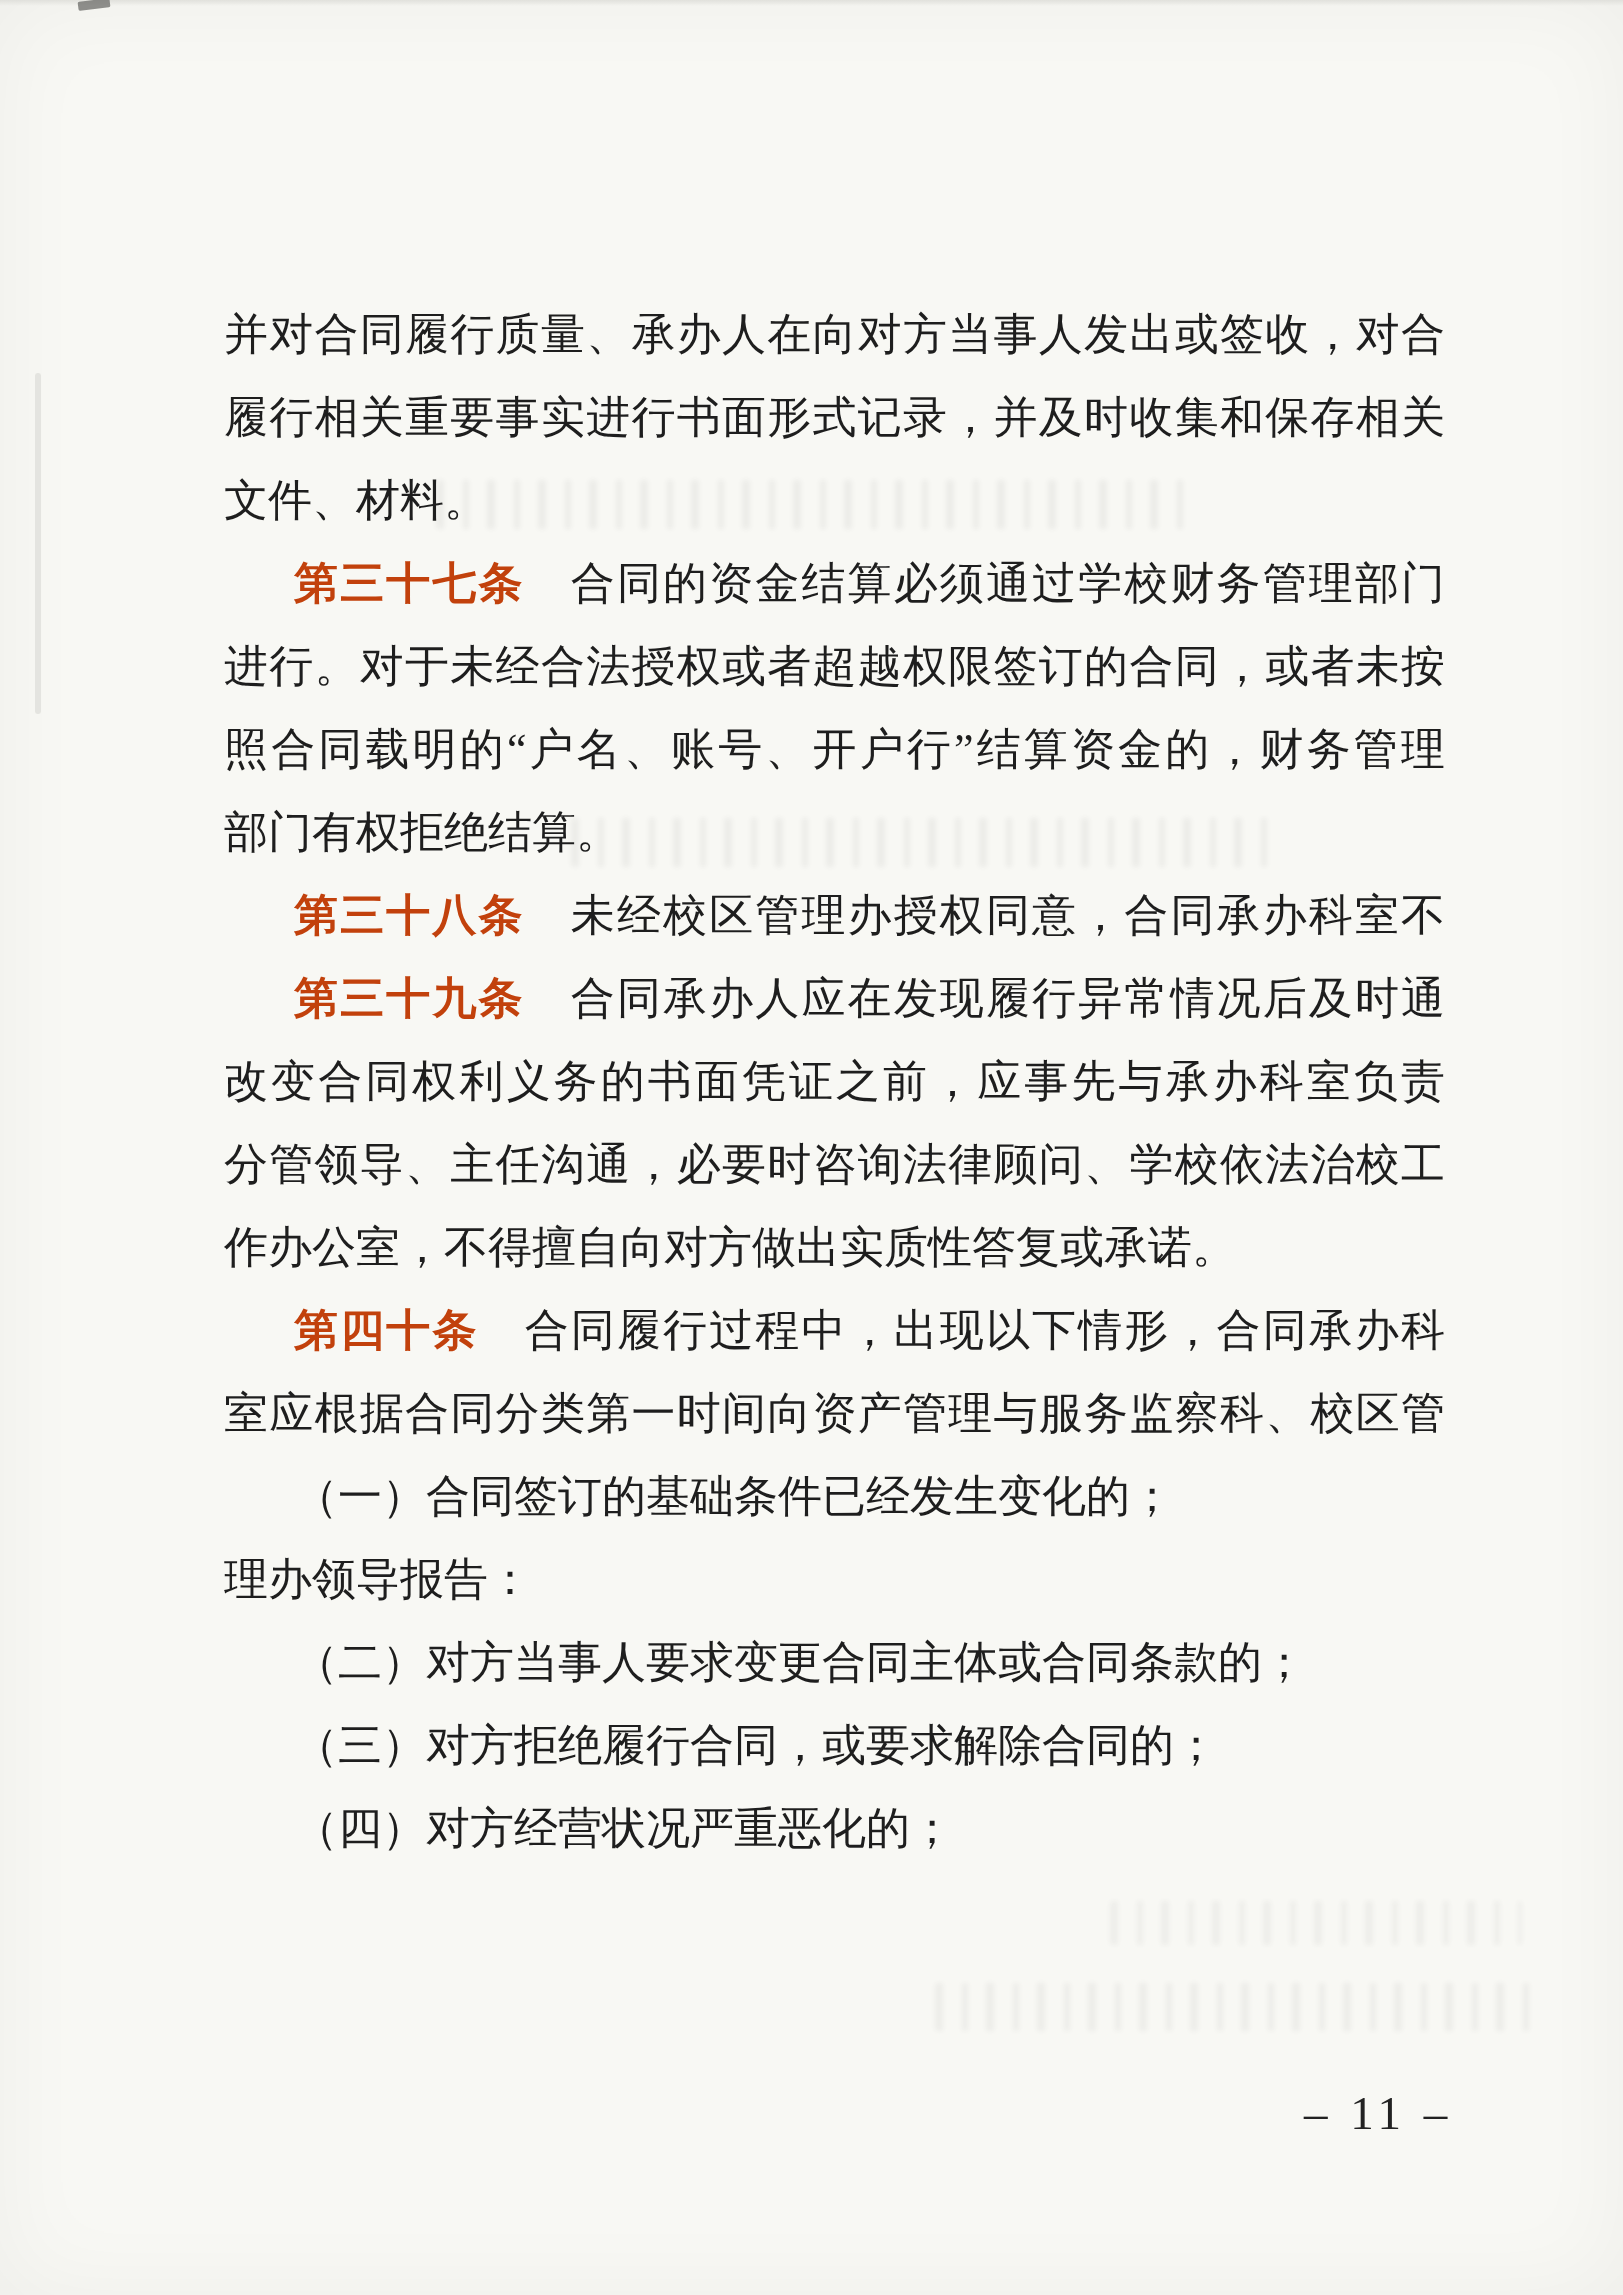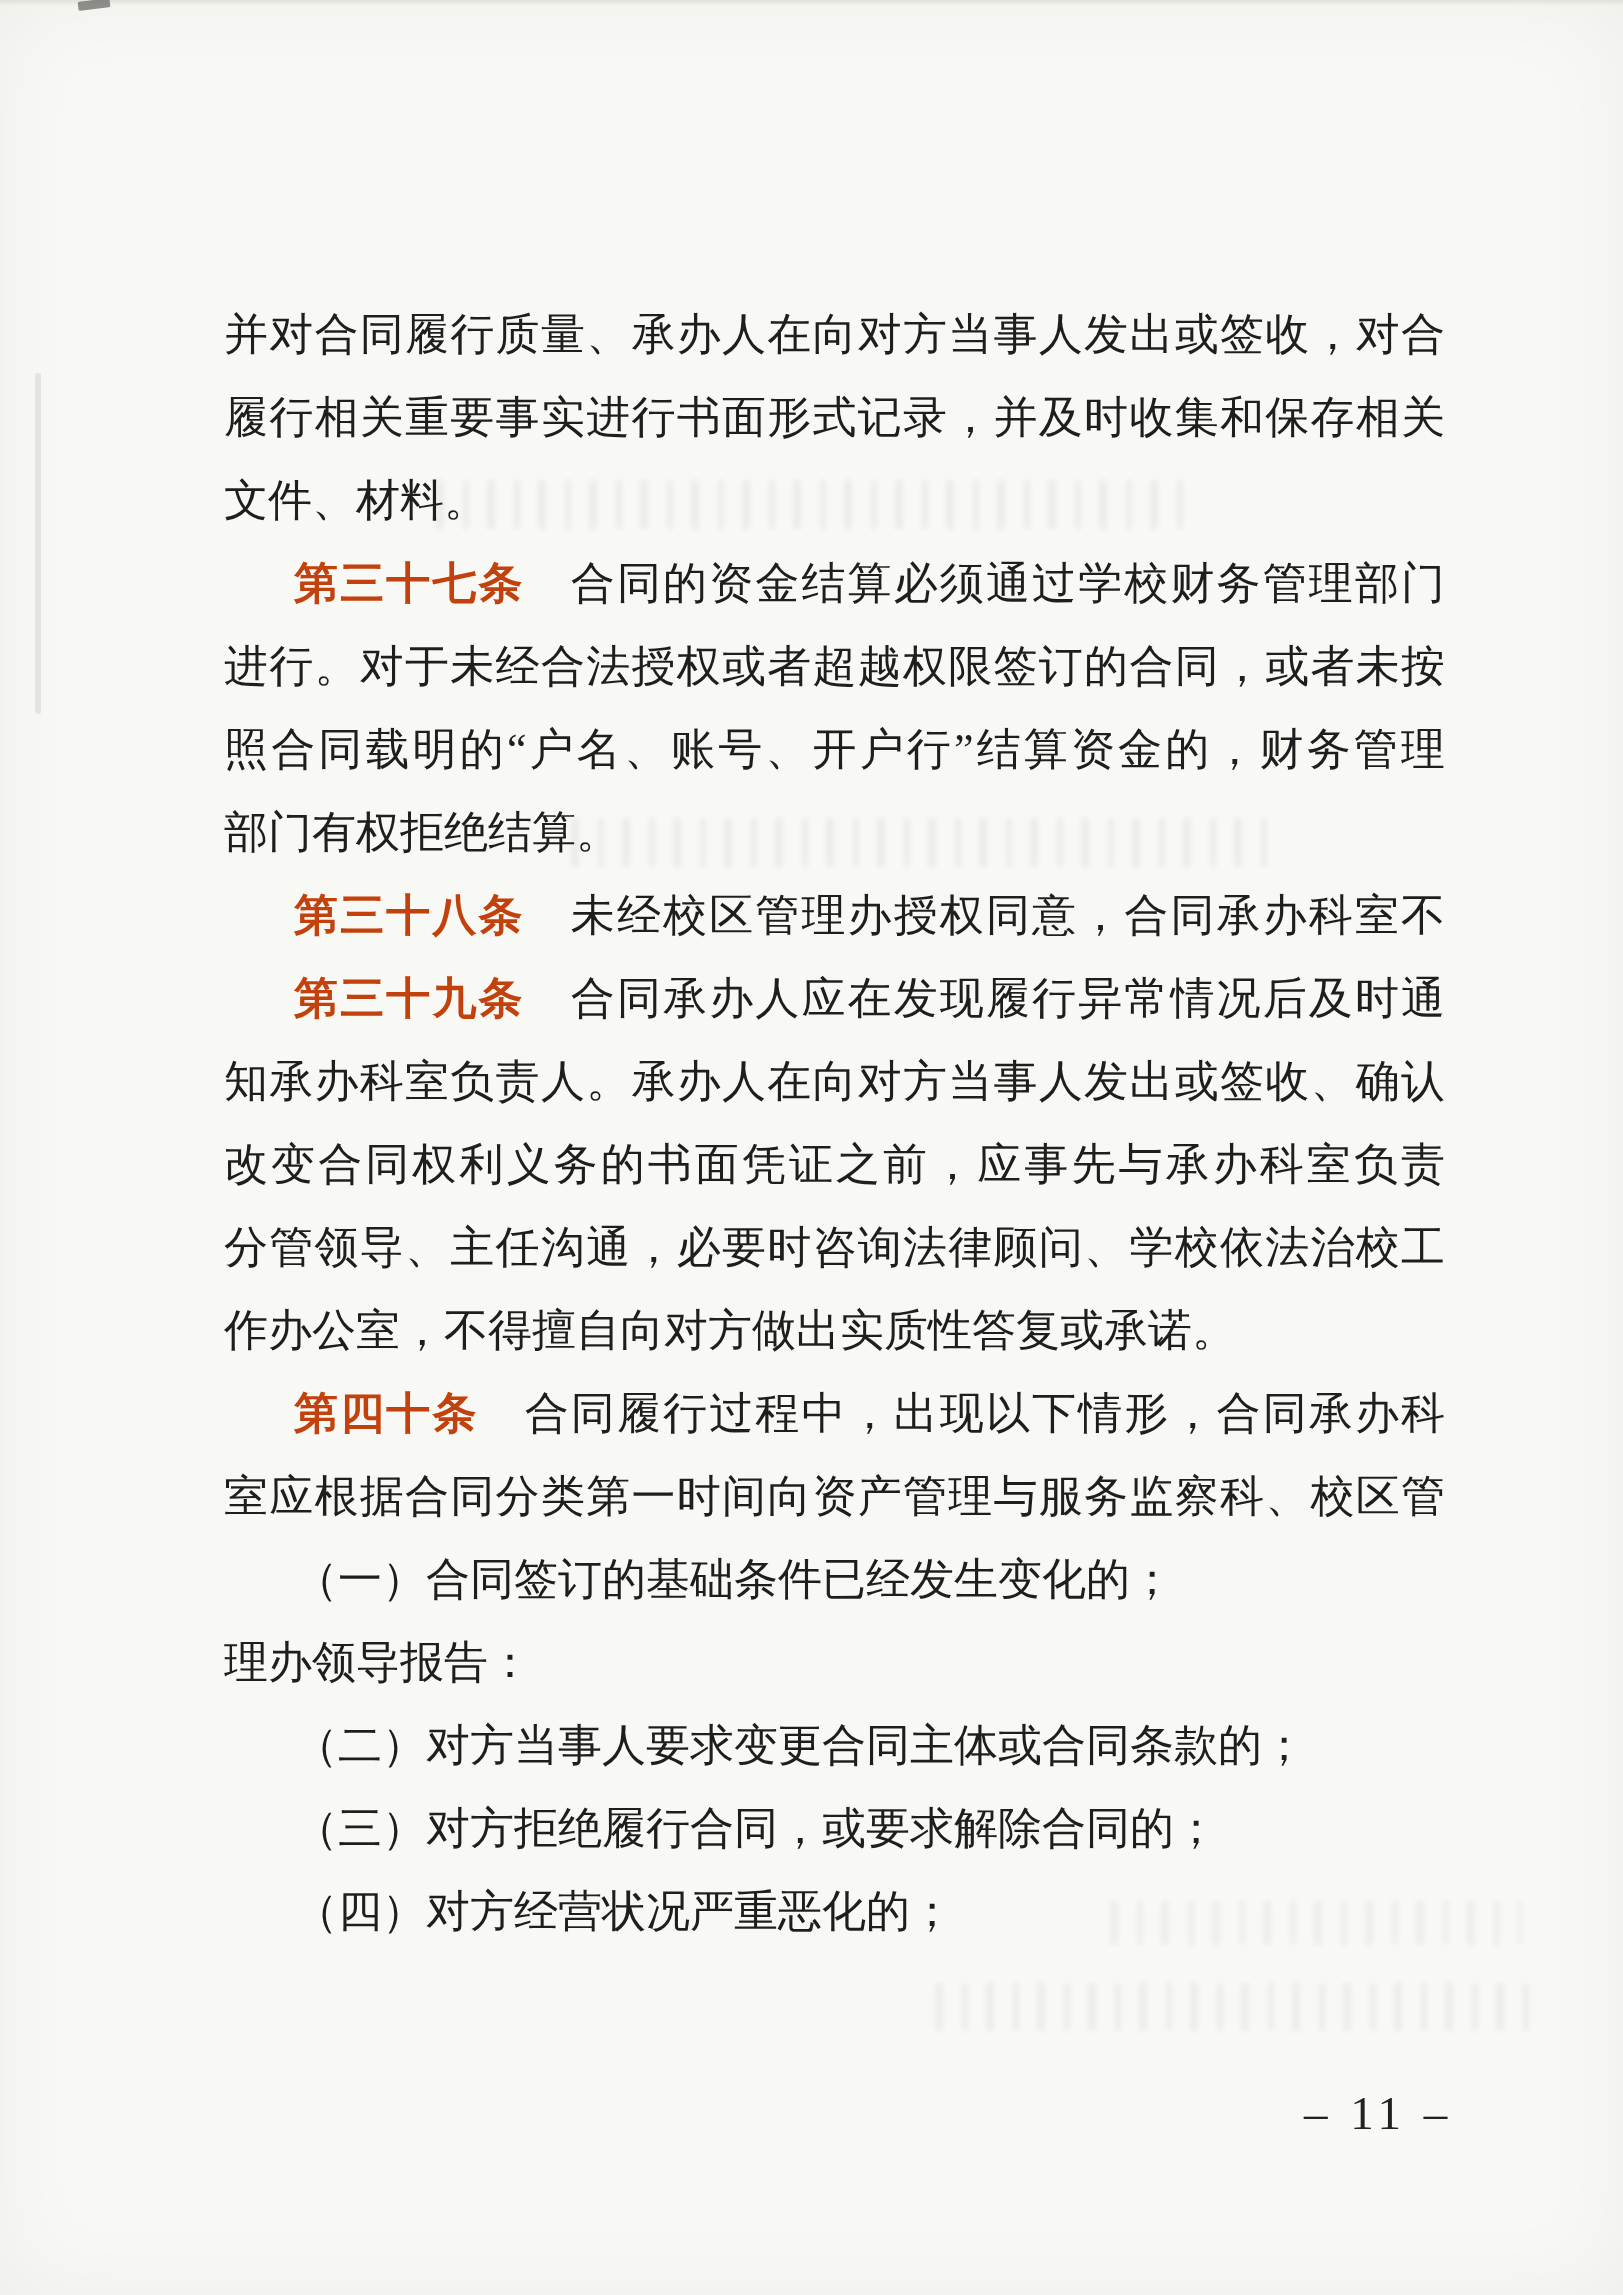--- a/index.html
+++ b/index.html
@@ -114,21 +114,20 @@
   <div class="text-block" id="text-block">
       <div class="line justify"><span class="seg">并对合同履行质量、承办人在向对方当事人发出或签收，对合同</span></div>
       <div class="line justify"><span class="seg">履行相关重要事实进行书面形式记录，并及时收集和保存相关</span></div>
       <div class="line"><span class="seg">文件、材料。</span></div>
       <div class="line indent justify"><span class="seg b">第三十七条</span><span class="seg">　合同的资金结算必须通过学校财务管理部门</span></div>
       <div class="line justify"><span class="seg">进行。对于未经合法授权或者超越权限签订的合同，或者未按</span></div>
       <div class="line justify"><span class="seg">照合同载明的“户名、账号、开户行”结算资金的，财务管理</span></div>
       <div class="line"><span class="seg">部门有权拒绝结算。</span></div>
       <div class="line indent justify"><span class="seg b">第三十八条</span><span class="seg">　未经校区管理办授权同意，合同承办科室不</span></div>
       <div class="line indent justify"><span class="seg b">第三十九条</span><span class="seg">　合同承办人应在发现履行异常情况后及时通</span></div>
-      <div class="line justify"><span class="seg">知承办科室负责人。承办人在向对方当事人发出或签收、确认</span></div>
       <div class="line justify"><span class="seg">改变合同权利义务的书面凭证之前，应事先与承办科室负责人、</span></div>
       <div class="line justify"><span class="seg">分管领导、主任沟通，必要时咨询法律顾问、学校依法治校工</span></div>
       <div class="line"><span class="seg">作办公室，不得擅自向对方做出实质性答复或承诺。</span></div>
       <div class="line indent justify"><span class="seg b">第四十条</span><span class="seg">　合同履行过程中，出现以下情形，合同承办科</span></div>
       <div class="line justify"><span class="seg">室应根据合同分类第一时间向资产管理与服务监察科、校区管</span></div>
       <div class="line indent"><span class="seg">（一）合同签订的基础条件已经发生变化的；</span></div>
       <div class="line"><span class="seg">理办领导报告：</span></div>
       <div class="line indent"><span class="seg">（二）对方当事人要求变更合同主体或合同条款的；</span></div>
       <div class="line indent"><span class="seg">（三）对方拒绝履行合同，或要求解除合同的；</span></div>
       <div class="line indent"><span class="seg">（四）对方经营状况严重恶化的；</span></div>

